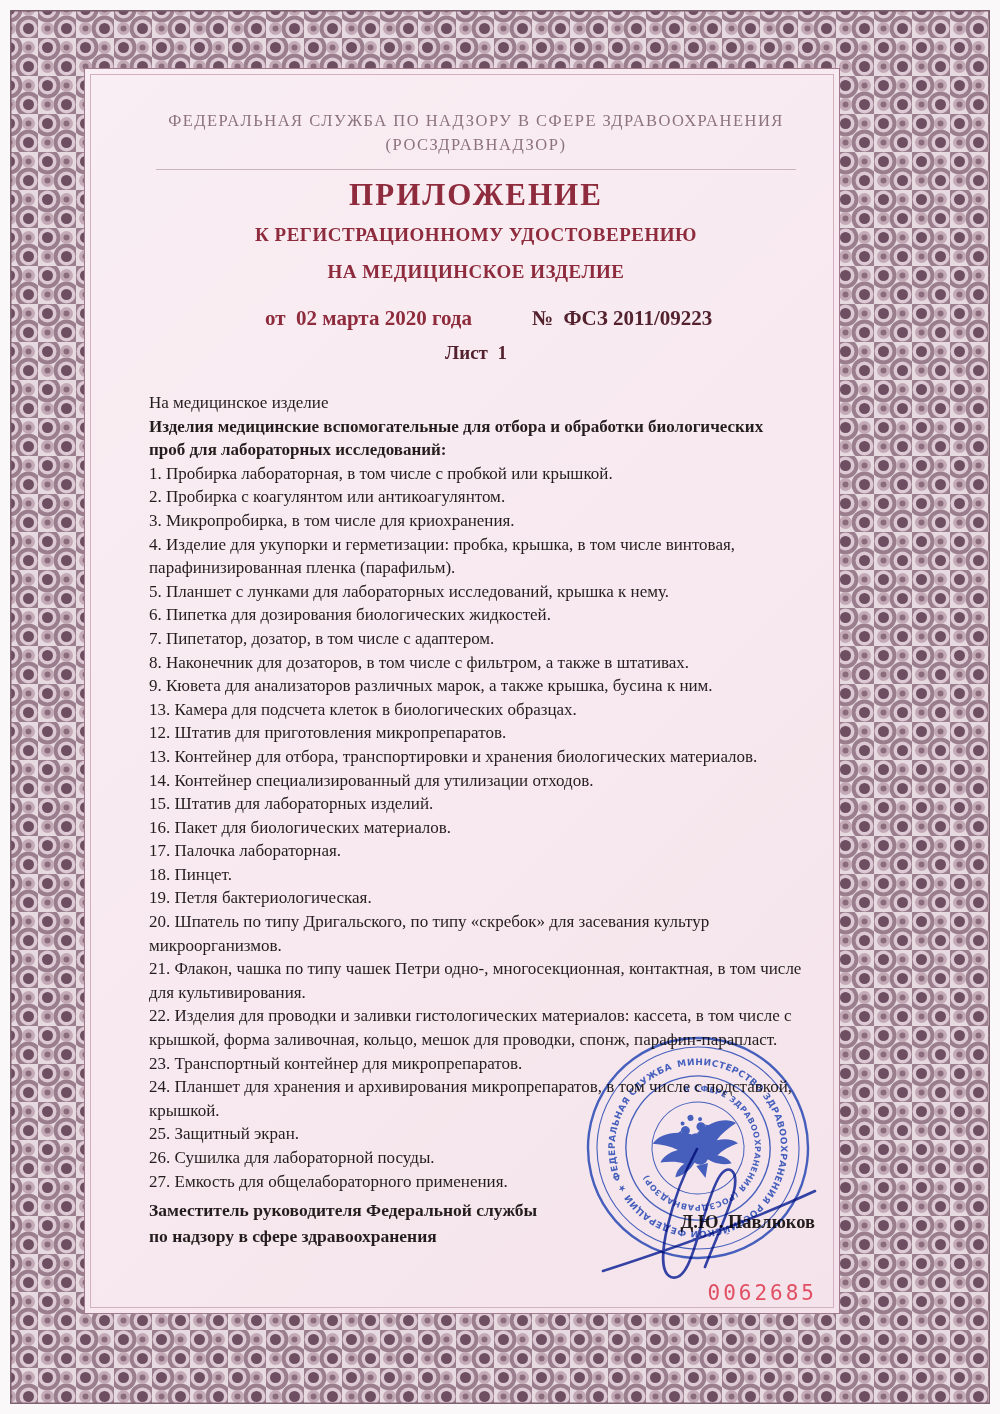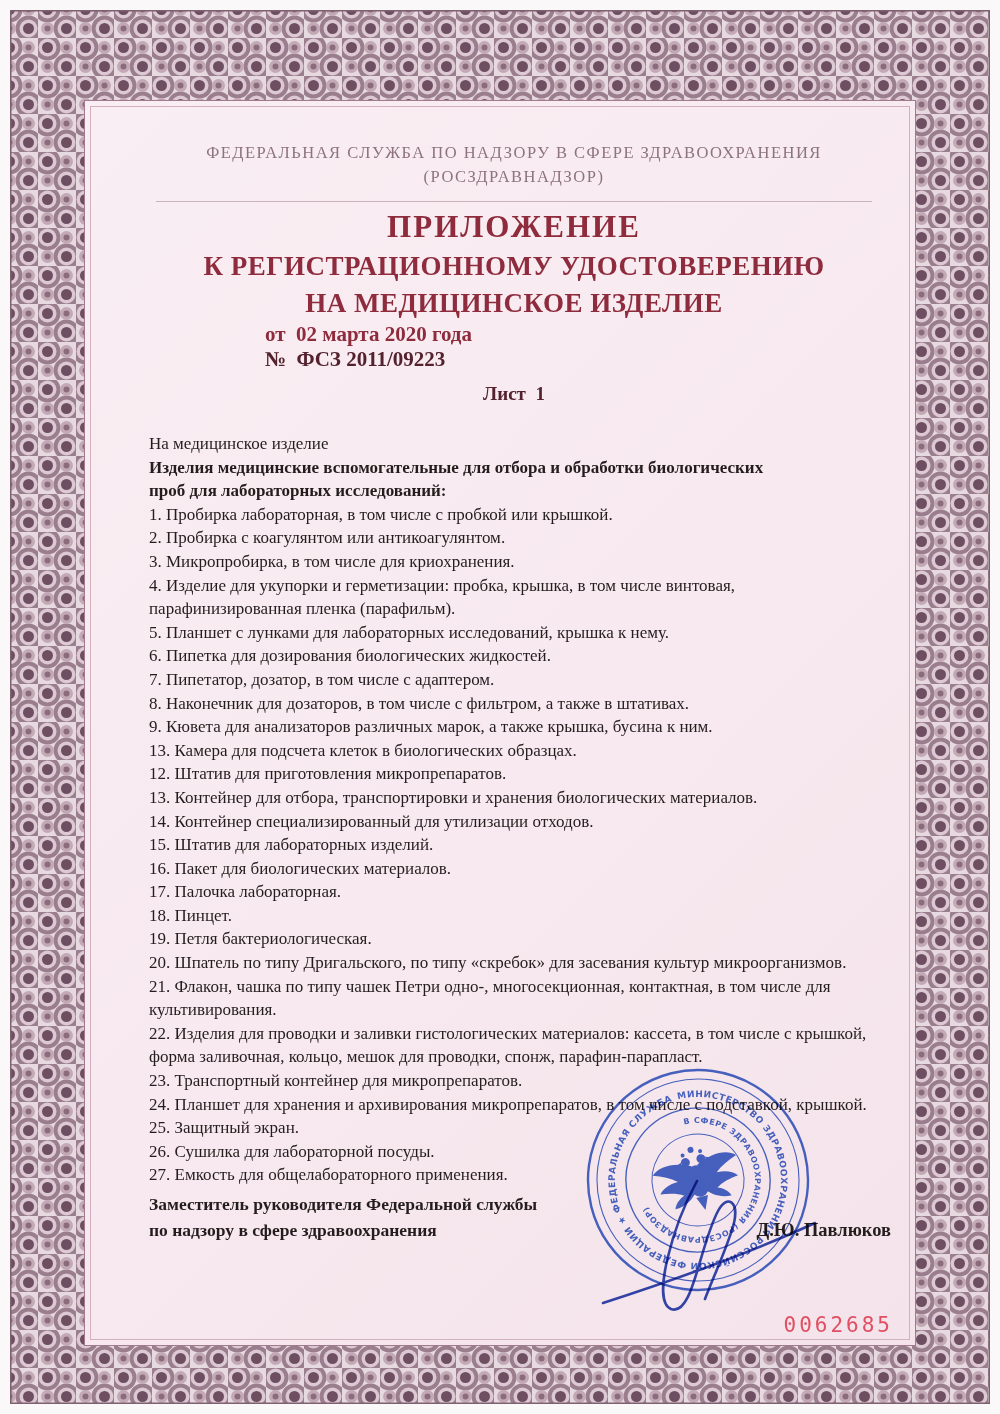--- a/index.html
+++ b/index.html
@@ -6,55 +6,55 @@
   html,body { margin:0; padding:0; }
   body {
     width:1000px; height:1414px; position:relative;
     background:#fbf8fa;
     font-family:"Liberation Serif", serif;
   }
   .page { position:absolute; inset:0; overflow:hidden; }
   .border-svg { position:absolute; left:0; top:0; }
 
   .inner {
-    position:absolute; left:84px; top:100px; width:832px; height:1246px;
+    position:absolute; left:84px; top:68px; width:756px; height:1246px;
     background:linear-gradient(135deg,#f9eef3 0%,#f7e9ef 55%,#f4e3ea 100%);
     border:1.5px solid #a3798e;
   }
   .inner::before {
     content:""; position:absolute; inset:5px;
     border:1px solid #d4afbd; pointer-events:none;
   }
   .doc { position:absolute; inset:0; padding:34px 36px 0 64px; }
 
   .agency {
     margin-top:6px; text-align:center;
     color:var(--authority_gray); font-size:16.5px; line-height:24px;
     letter-spacing:1.5px;
   }
   .divider {
     margin:12px auto 2px auto; width:98%; height:1px;
     background:#c9b3bd;
   }
   .title { text-align:center; color:var(--maroon); font-family:Liberation Serif, serif; font-weight:bold; }
   .t1 { font-size:31px; line-height:42px; letter-spacing:2px; margin-top:4px; }
-  .t2 { font-size:27px; line-height:37px; letter-spacing:0.5px; }
-
-  .date-row { margin-top:0; display:flex; align-items:baseline; font-weight:bold;flex-direction:column; }
+  .t2 { font-size:19px; line-height:37px; letter-spacing:0.5px; }
+
+  .date-row { margin-top:16px; display:flex; align-items:baseline; font-weight:bold; }
   .date { margin-left:116px; font-size:21px; color:var(--maroon); }
   .number { margin-left:60px; font-size:21px; color:var(--number_dark); }
   .keep-space { white-space:pre-wrap; }
   .sheet { margin-top:10px; text-align:center; font-size:19px; font-weight:bold; color:var(--number_dark); line-height:24px; }
 
   .body-text { margin-top:26px; color:var(--ink); font-size:17px; line-height:23.6px; }
   .body-text p { margin:0; }
   .subject { font-weight:bold; }
   .items p { margin:0; }
 
-  .sig-row { margin-top:4px; display:flex; justify-content:space-between; align-items:flex-end; font-weight:bold;gap:25px; }
+  .sig-row { margin-top:4px; display:flex; justify-content:space-between; align-items:center; font-weight:bold;gap:25px; }
   .sig-left { font-size:17.5px; line-height:26px; }
   .sig-name { font-size:18.5px; margin-right:-12px; }
 
   .serial {
     position:absolute; right:22px; bottom:8px;
     font-family:"DejaVu Sans Mono", monospace; font-weight:normal;
     font-size:21px; letter-spacing:3px; color:var(--serial_red);
   }
 
   .stamp {

